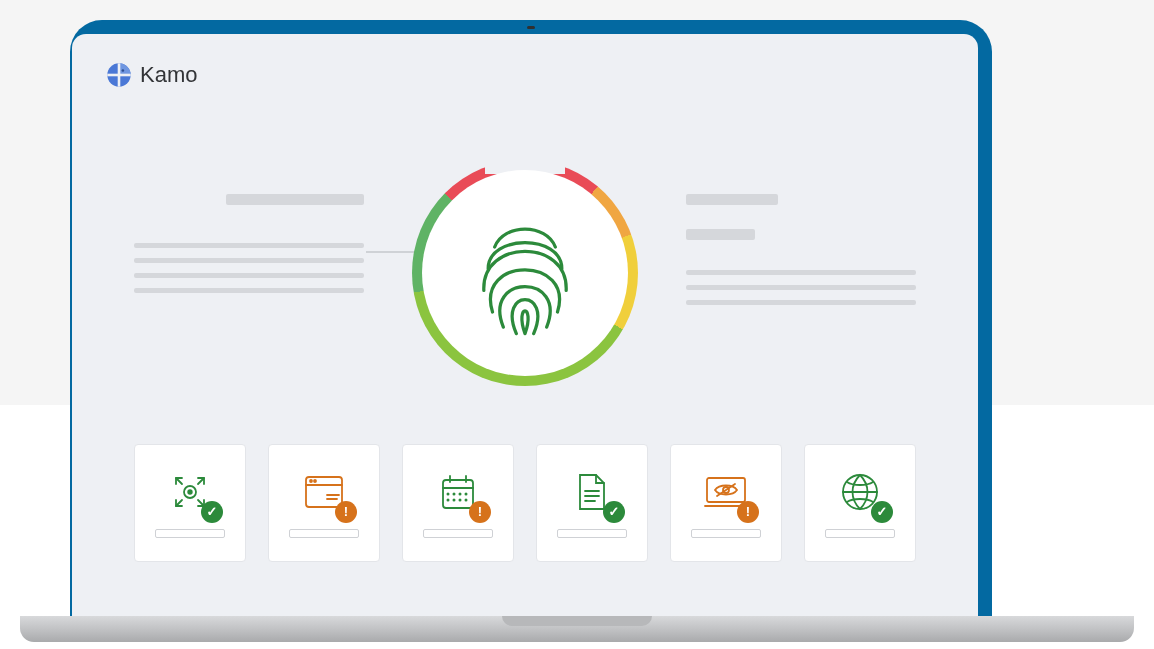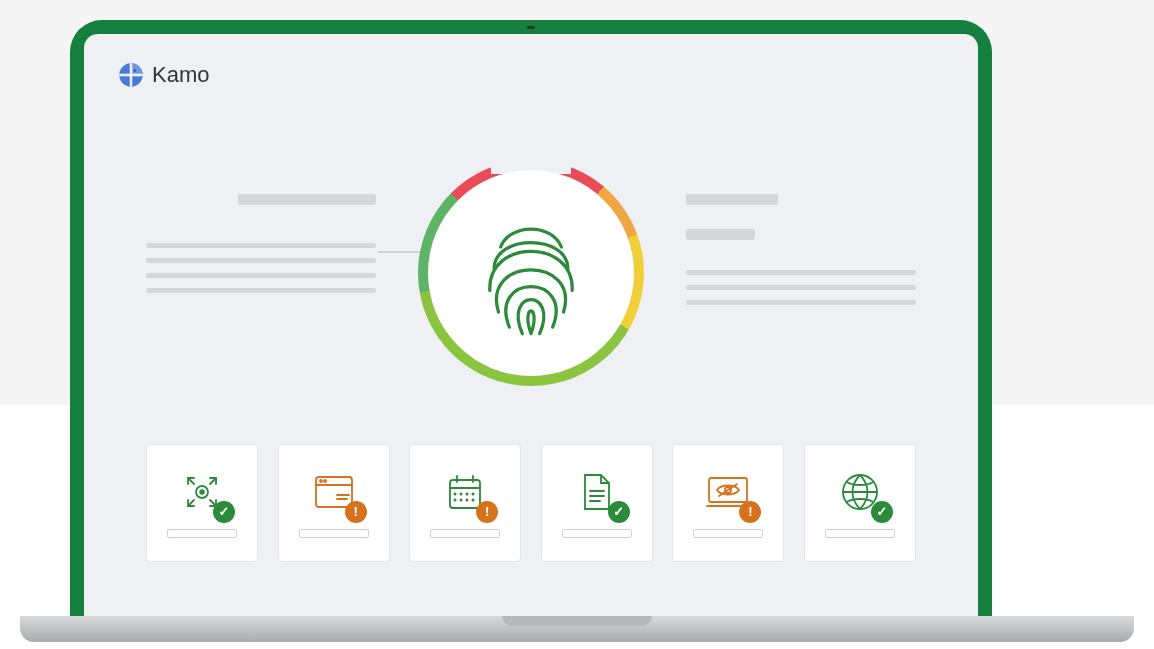--- a/index.html
+++ b/index.html
@@ -22,23 +22,23 @@
   .laptop-wrap {
     position: absolute;
     left: 70px;
     top: 20px;
     width: 1014px;
     height: 629px;
   }
   .laptop-body {
     width: 922px;
     height: 600px;
-    background: #15803d;
+    background: #0369a1;
     border-radius: 32px 32px 0 0;
-    padding: 14px 14px 0 14px;
+    padding: 14px 14px 0 2px;
     position: relative;
   }
   .camera {
     position: absolute;
     top: 6px;
     left: 50%;
     transform: translateX(-50%);
     width: 8px;
     height: 3px;
     background: #303030;

